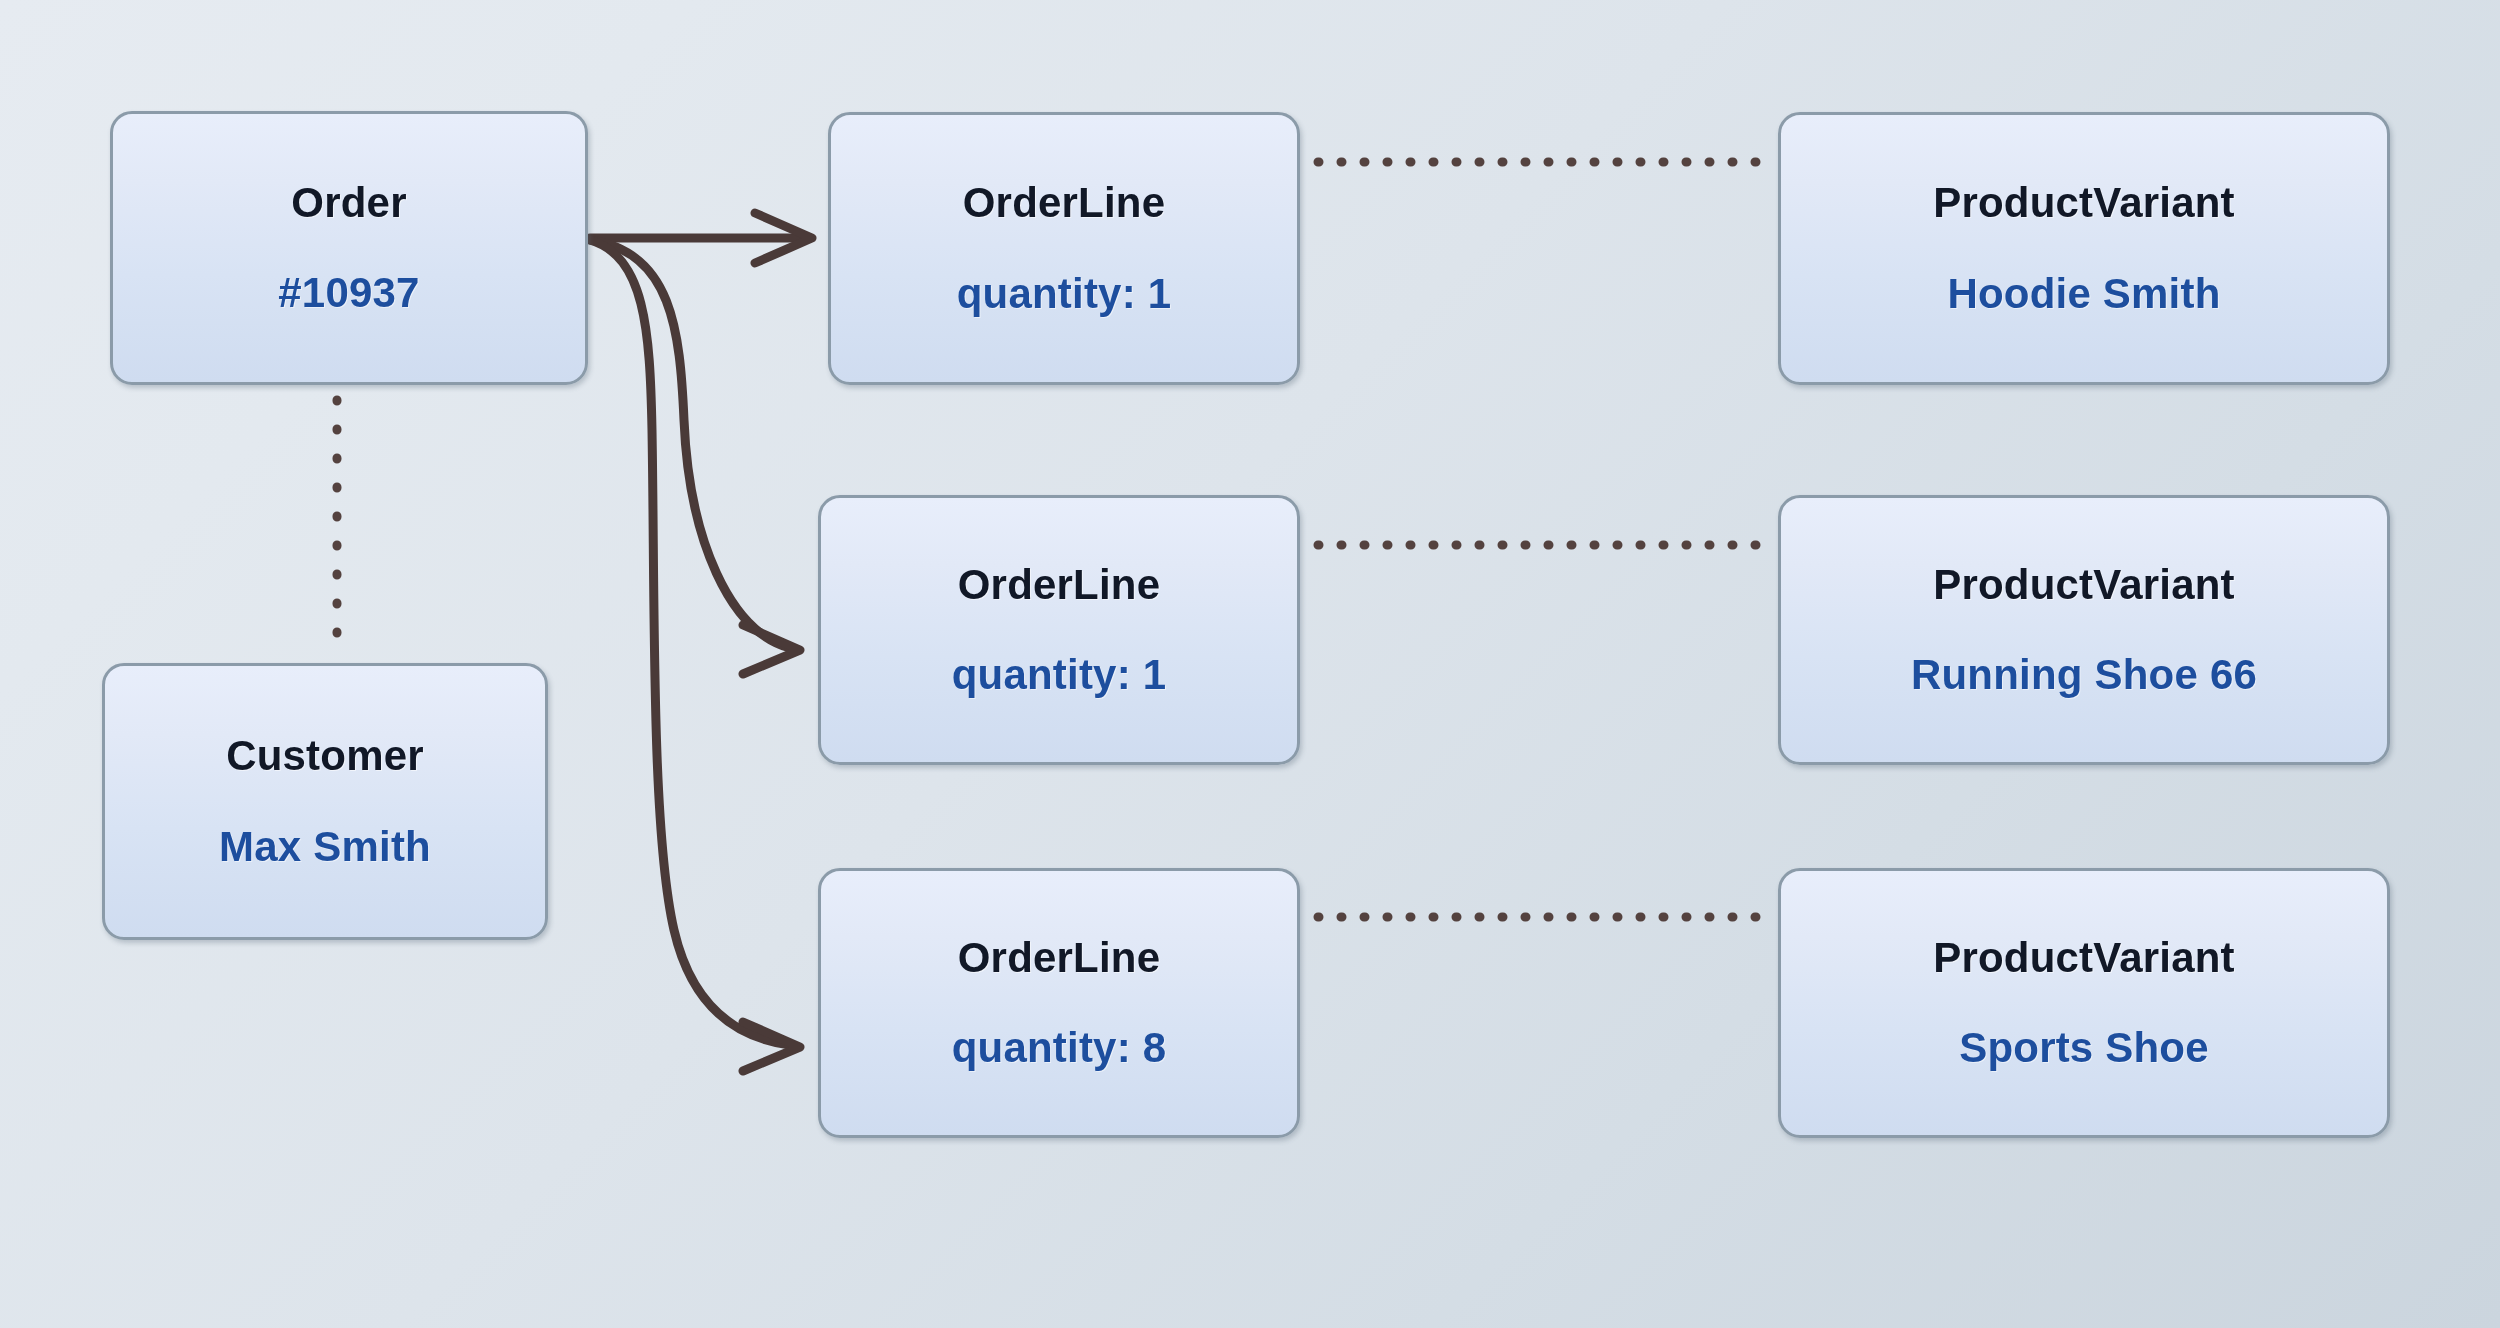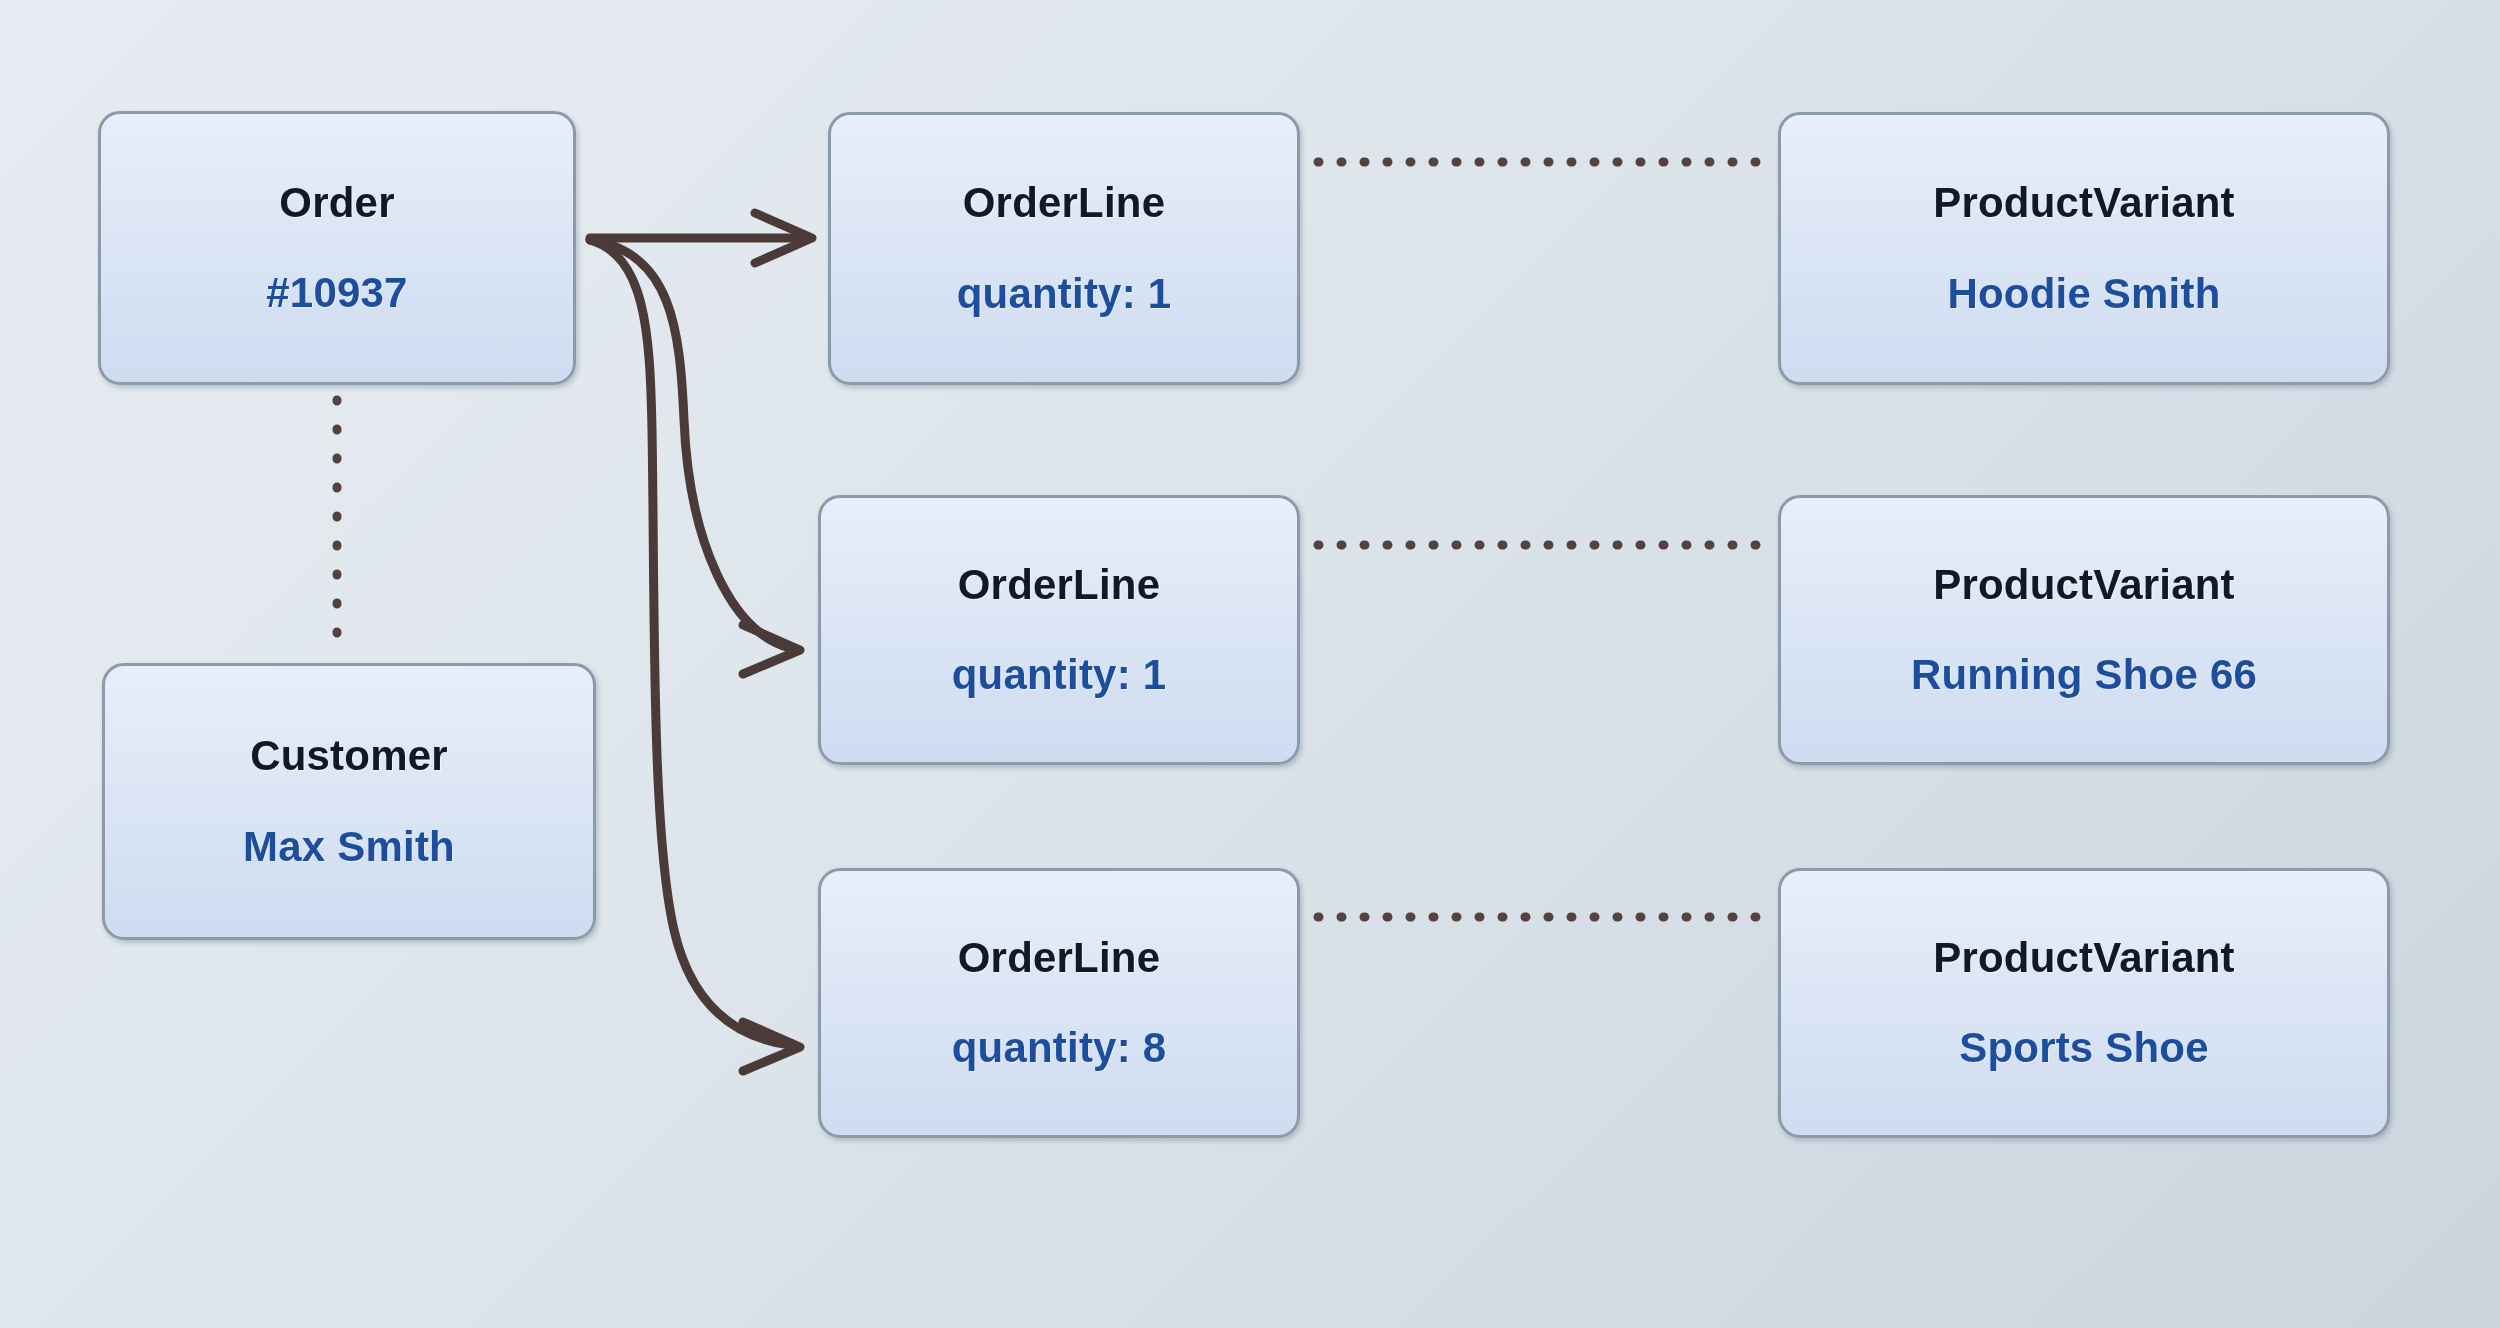--- a/index.html
+++ b/index.html
@@ -90,27 +90,27 @@
     <g>
       <path d="M 1318,545 L 1762,545" fill="none" stroke="#54423f" stroke-width="9" stroke-linecap="round" stroke-dasharray="1 22"></path>
     </g>
 
     <g>
       <path d="M 1318,917 L 1762,917" fill="none" stroke="#54423f" stroke-width="9" stroke-linecap="round" stroke-dasharray="1 22"></path>
     </g>
 
   </svg>
 
-  <div class="node" style="left:98px; top:111px; width:478px; height:274px;">
+  <div class="node" style="left:110px; top:111px; width:478px; height:274px;">
     <div class="node-title">Order</div>
     <div class="gap-lg"></div>
     <div class="node-subtitle">#10937</div>
   </div>
 
-  <div class="node" style="left:102px; top:663px; width:494px; height:277px;">
+  <div class="node" style="left:102px; top:663px; width:446px; height:277px;">
     <div class="node-title">Customer</div>
     <div class="gap-lg"></div>
     <div class="node-subtitle">Max Smith</div>
   </div>
 
   <div class="node" style="left:828px; top:112px; width:472px; height:273px;">
     <div class="node-title">OrderLine</div>
     <div class="gap-lg"></div>
     <div class="node-subtitle">quantity: 1</div>
   </div>

